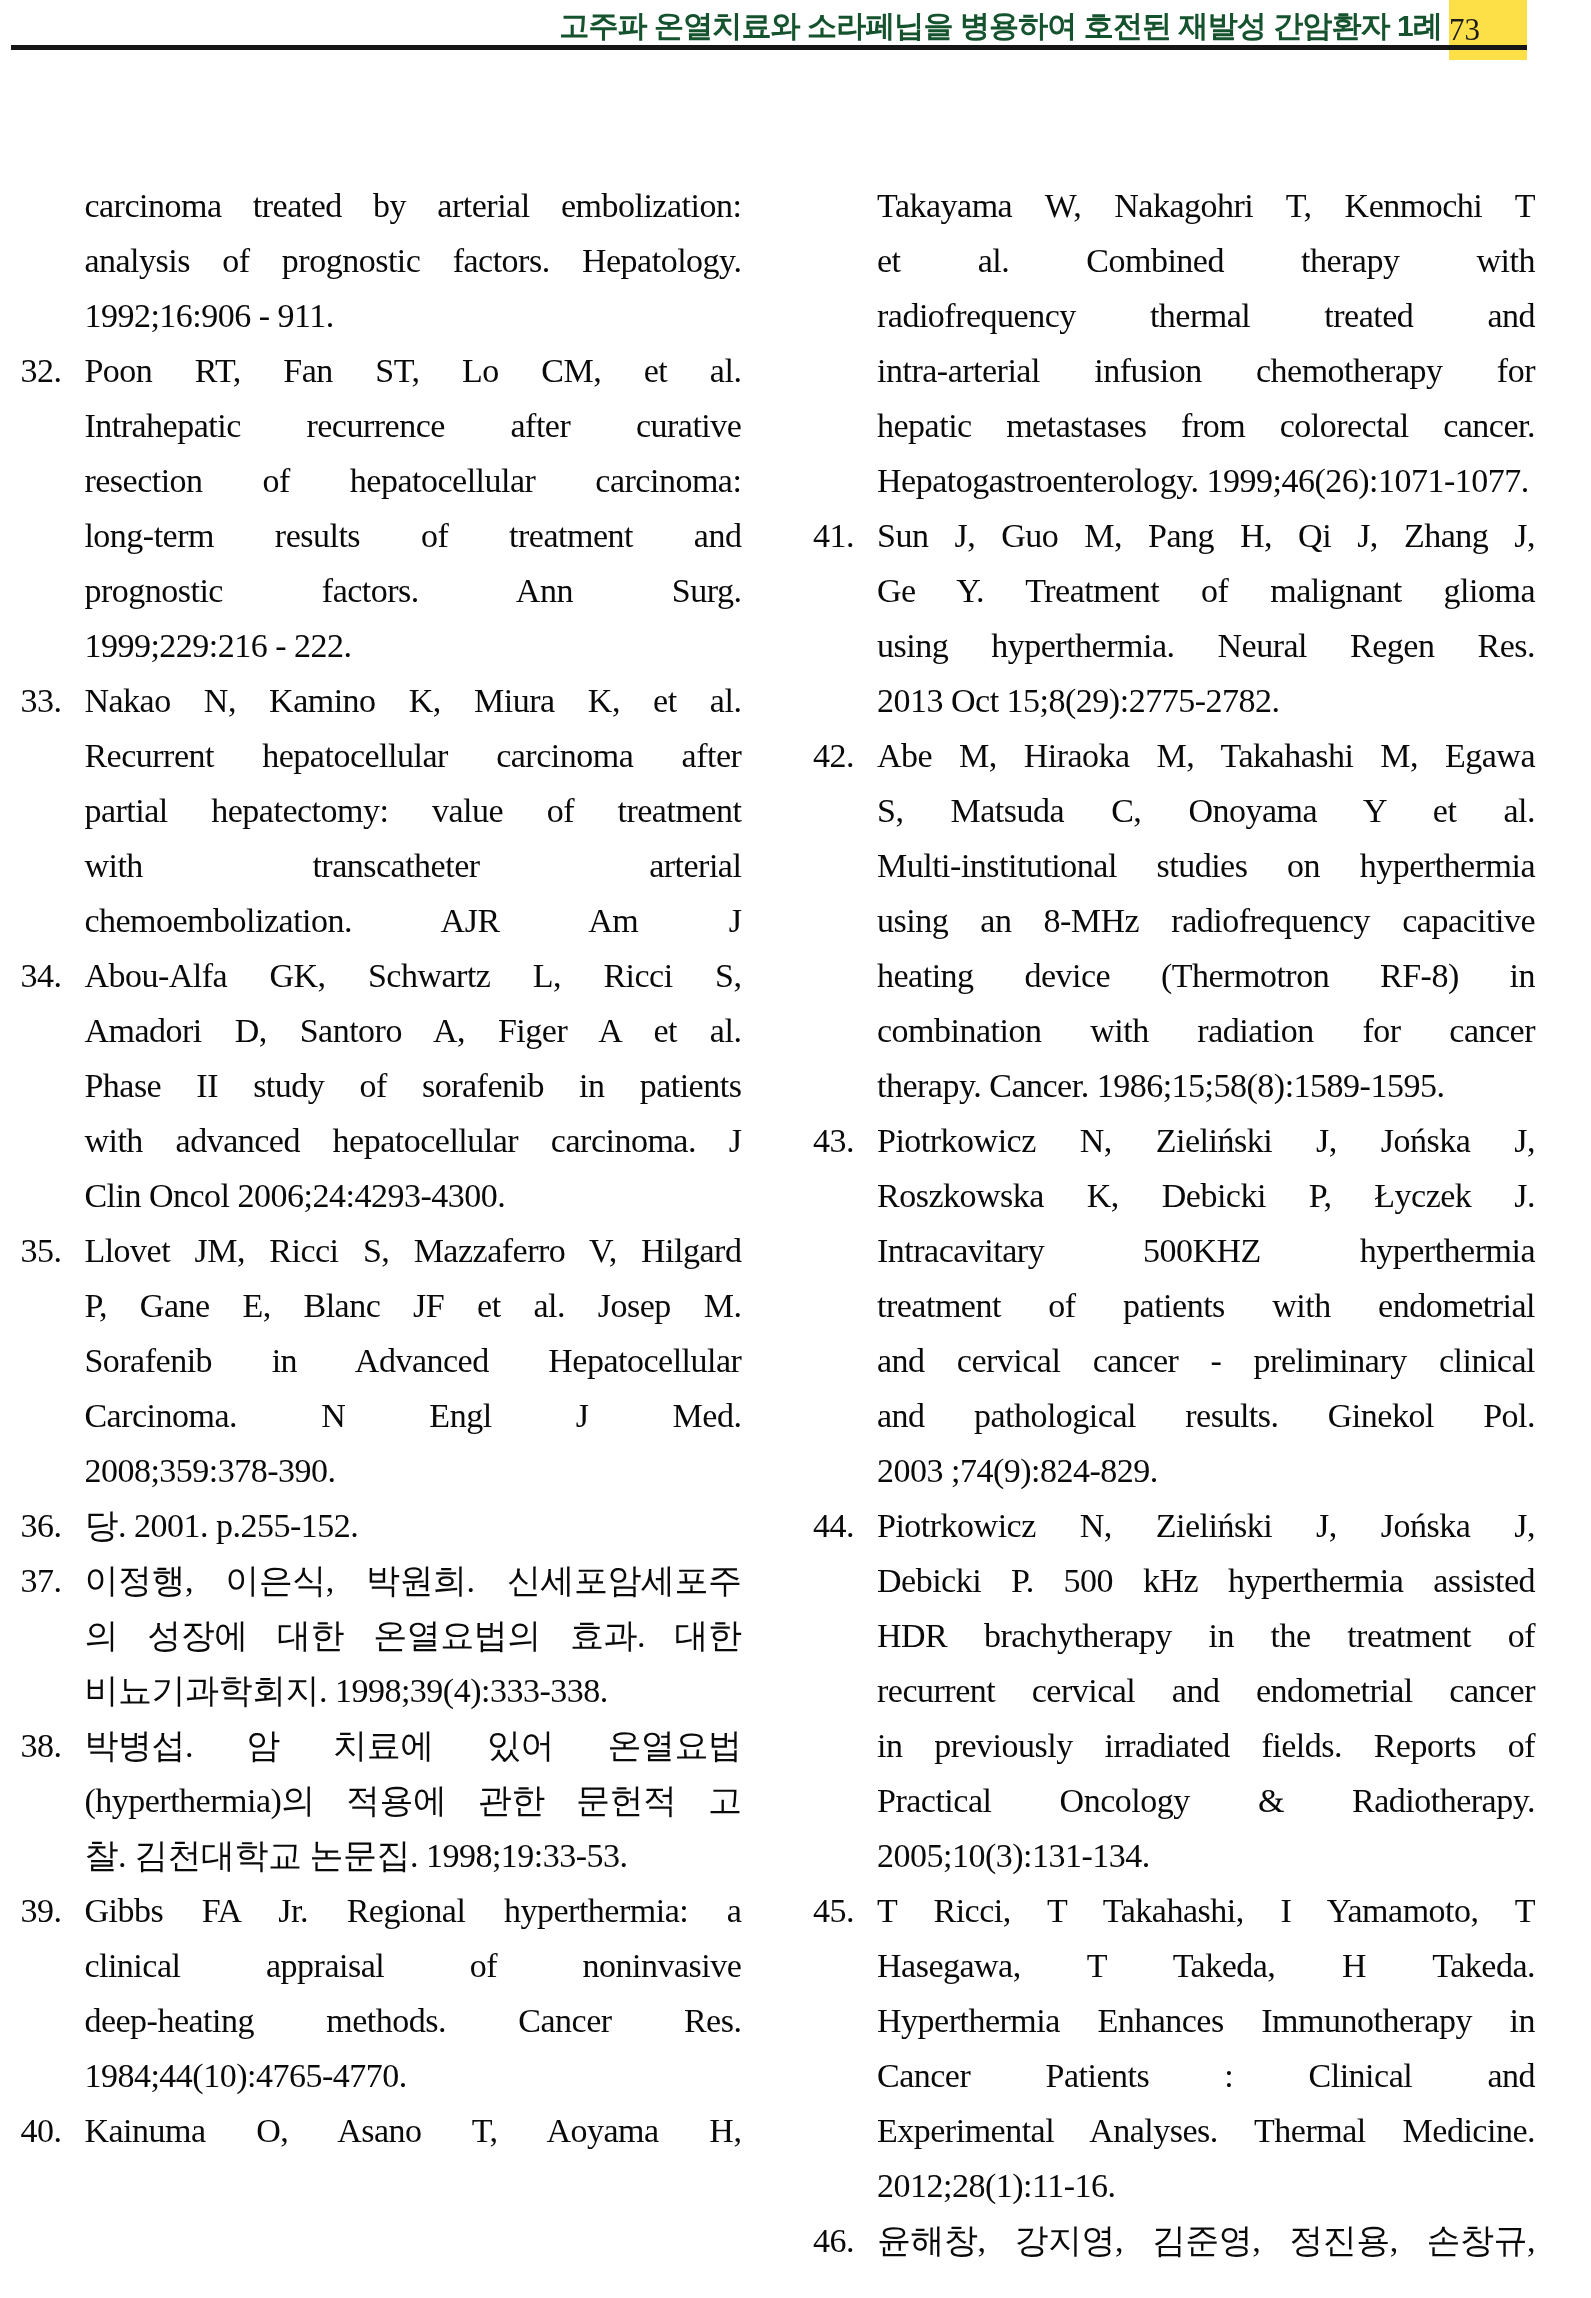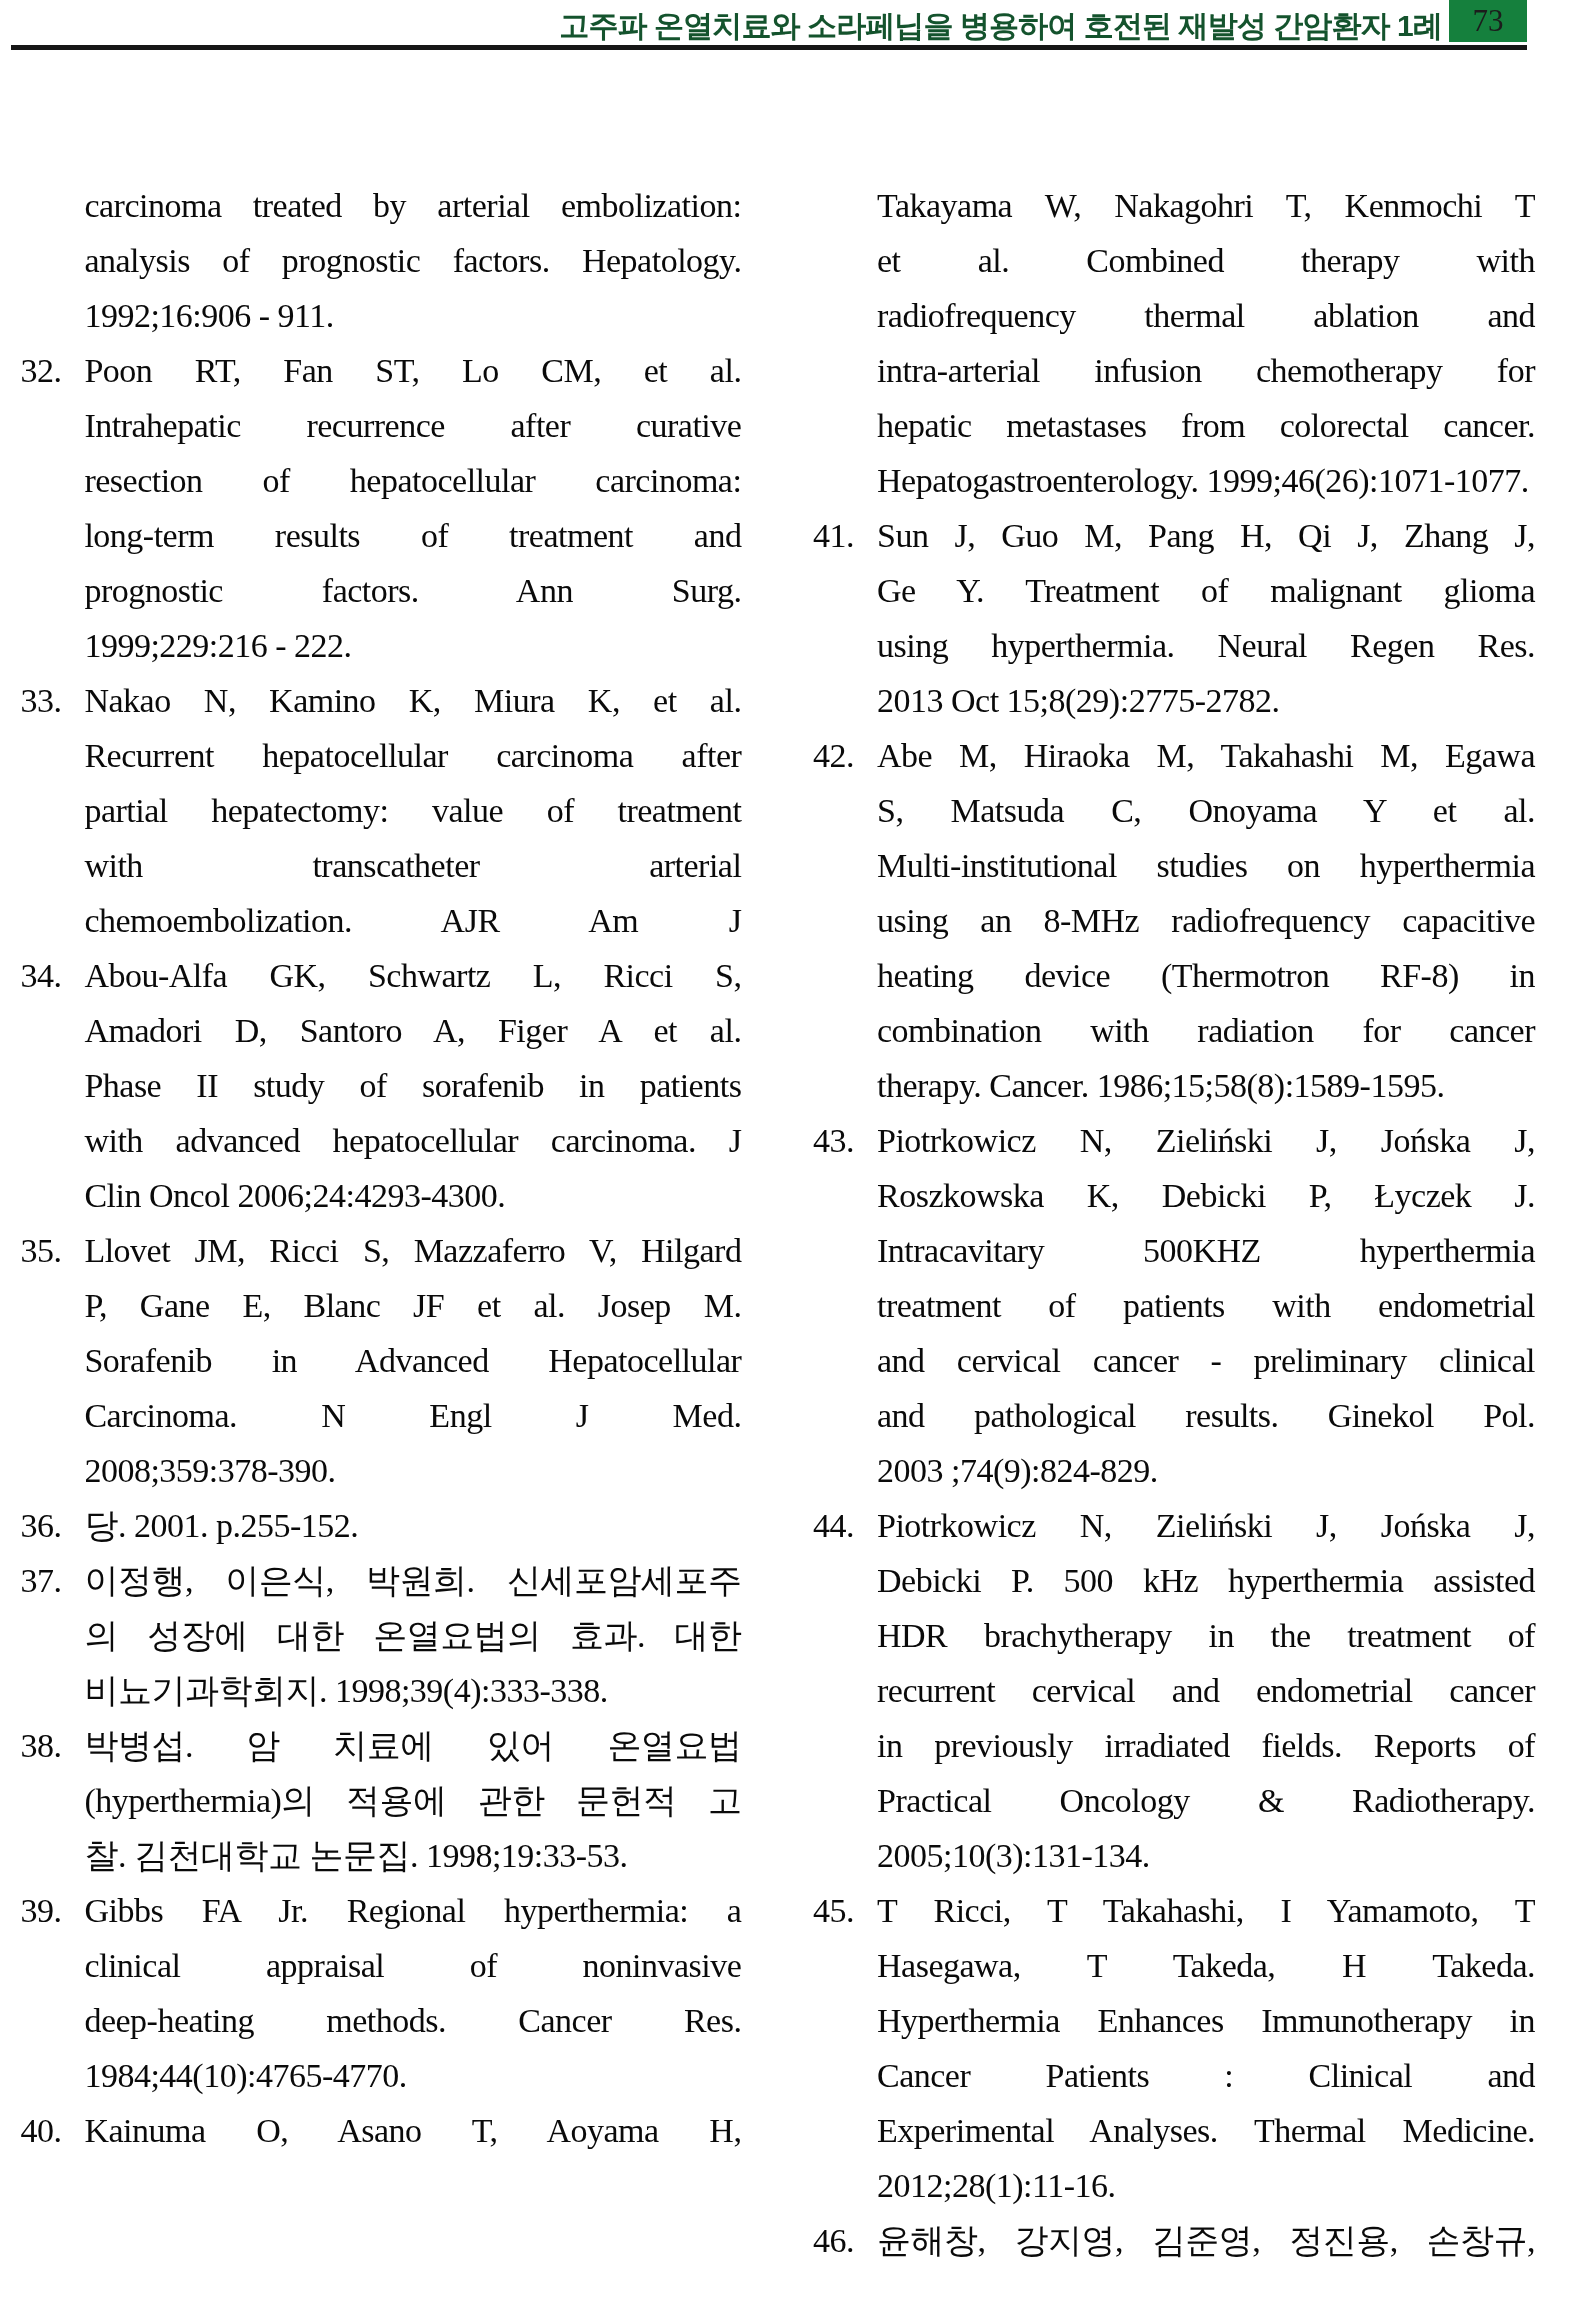--- a/index.html
+++ b/index.html
@@ -22,25 +22,24 @@
     font-size:30px;
     letter-spacing:-0.9px;
     color:#14532d;
     white-space:nowrap;
   }
   .page-num-box{
     position:absolute;
     left:1449px;
     top:0;
     width:78px;
-    height:42px;
-    background:#15803d;
+    height:60px;
+    background:#fde047;
     display:flex;
     align-items:center;
-    justify-content:center;
   }
   .page-num{
     font-family:"Liberation Serif","DejaVu Serif",serif;
     font-size:31px;
     color:#1c1c1c;
   }
   .header-rule{
     position:absolute;
     left:11px;
     top:45px;
@@ -151,21 +150,21 @@
       </div>
       <div class="ref-entry">
         <span class="ref-num">40.</span>
         <div class="ref-line">Kainuma O, Asano T, Aoyama H,</div>
       </div>
     </div>
   <div class="col col-right">
       <div class="ref-entry">
         <div class="ref-line">Takayama W, Nakagohri T, Kenmochi T</div>
         <div class="ref-line">et al. Combined therapy with</div>
-        <div class="ref-line">radiofrequency thermal ablation and</div>
+        <div class="ref-line">radiofrequency thermal treated and</div>
         <div class="ref-line">intra-arterial infusion chemotherapy for</div>
         <div class="ref-line">hepatic metastases from colorectal cancer.</div>
         <div class="ref-line last-left">Hepatogastroenterology. 1999;46(26):1071-1077.</div>
       </div>
       <div class="ref-entry">
         <span class="ref-num">41.</span>
         <div class="ref-line">Sun J, Guo M, Pang H, Qi J, Zhang J,</div>
         <div class="ref-line">Ge Y. Treatment of malignant glioma</div>
         <div class="ref-line">using hyperthermia. Neural Regen Res.</div>
         <div class="ref-line last-left">2013 Oct 15;8(29):2775-2782.</div>

